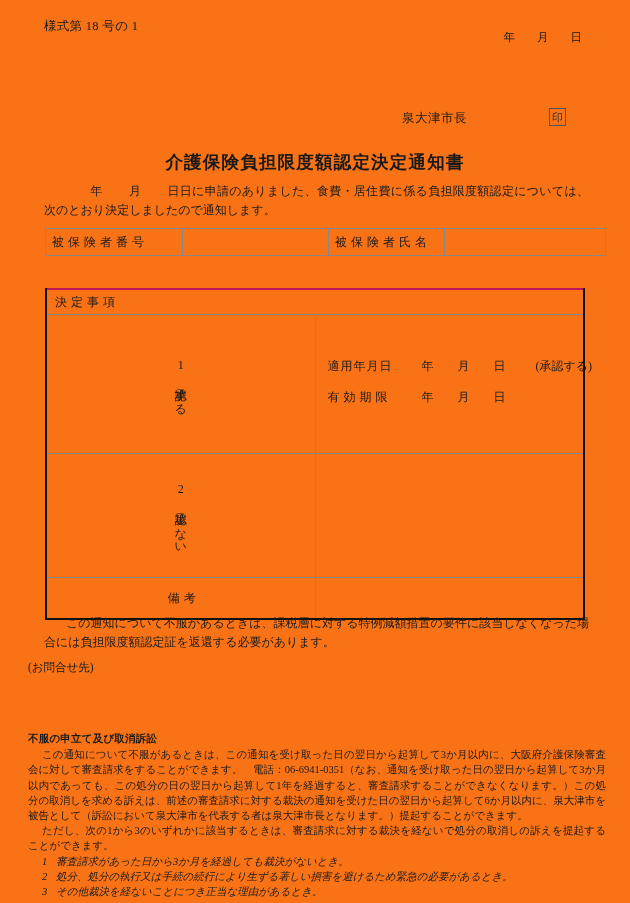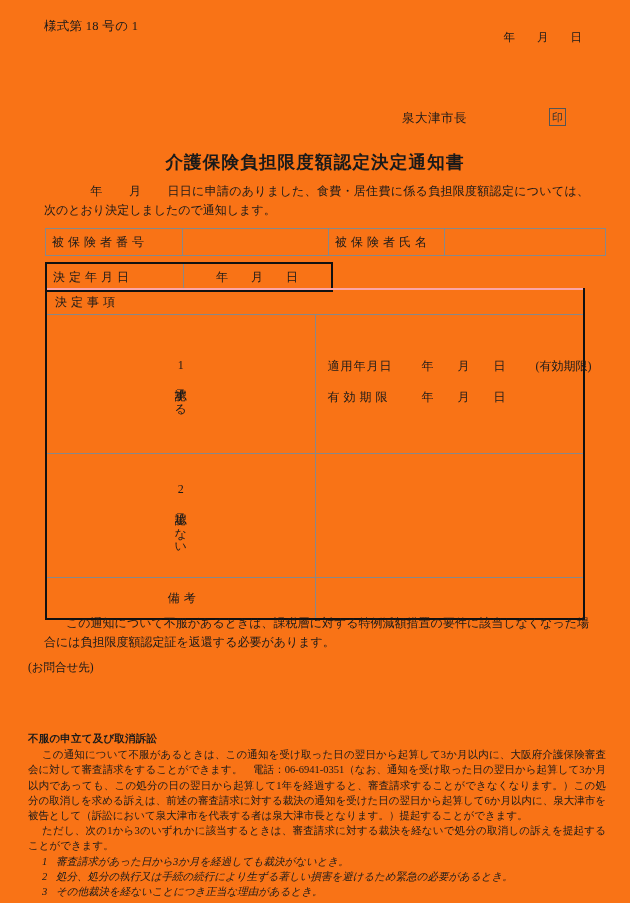--- a/index.html
+++ b/index.html
@@ -141,21 +141,21 @@
     letter-spacing: 1px;
     white-space: nowrap;
   }
   .date-blanks span.sep { display: inline-block; width: 22px; }
 
   
   #decision-table {
     left: 45px;
     top: 288px;
     width: 540px;
-    border: 2px solid #fca5a5;
+    border: 2px solid #be185d;
   }
   #decision-table td { border: 1px solid #888; }
   #decision-table .outer-b { border-bottom: 2px solid #111; }
   #decision-table .outer-l { border-left: 2px solid #111; }
   #decision-table .outer-r { border-right: 2px solid #111; }
 
   .section-head {
     height: 24px;
     padding-left: 8px !important;
     letter-spacing: 4px;
@@ -298,46 +298,36 @@
     <tbody>
         <tr>
       <td class="lbl-spread" style="width:128px;">被保険者番号</td>
       <td style="width:145px;"></td>
       <td class="lbl-spread" style="width:107px;">被保険者氏名</td>
       <td style="width:160px;"></td>
     </tr>
   </tbody>
     </table>
 
-  <table class="tbl" id="decision-date-table">
-    <tbody>
-        <tr>
-      <td class="lbl-spread inner-left" style="width:128px;">決定年月日</td>
-      <td class="date-blanks inner-right" style="width:147px;">
-        <span>年</span><span class="sep"></span><span>月</span><span class="sep"></span><span>日</span>
-      </td>
-    </tr>
-  </tbody>
-    </table>
 
   <table class="tbl" id="decision-table">
     <tbody>
         <tr>
       <td class="section-head outer-l outer-r" colspan="2">決定事項</td>
     </tr>
     <tr>
       <td class="vcell outer-l" rowspan="1">
         <div class="vstack">
           <span class="vnum">1</span>
           <span class="vtext">承認する</span>
         </div>
       </td>
       <td class="approve-body outer-r">
         <span class="field-line">
-          <span class="field-name">適用年月日</span><span class="field-dates"><span>年</span><span class="sep"></span><span>月</span><span class="sep"></span><span>日</span></span><span class="field-note">(有効期限)</span>
+          <span class="field-name">適用年月日</span><span class="field-dates"><span>年</span><span class="sep"></span><span>月</span><span class="sep"></span><span>日</span></span><span class="field-note">(承認する)</span>
         </span>
         <span class="field-line">
           <span class="field-name spread">有効期限</span><span class="field-dates"><span>年</span><span class="sep"></span><span>月</span><span class="sep"></span><span>日</span></span>
         </span>
       </td>
     </tr>
     <tr>
       <td class="vcell outer-l">
         <div class="vstack">
           <span class="vnum">2</span>

